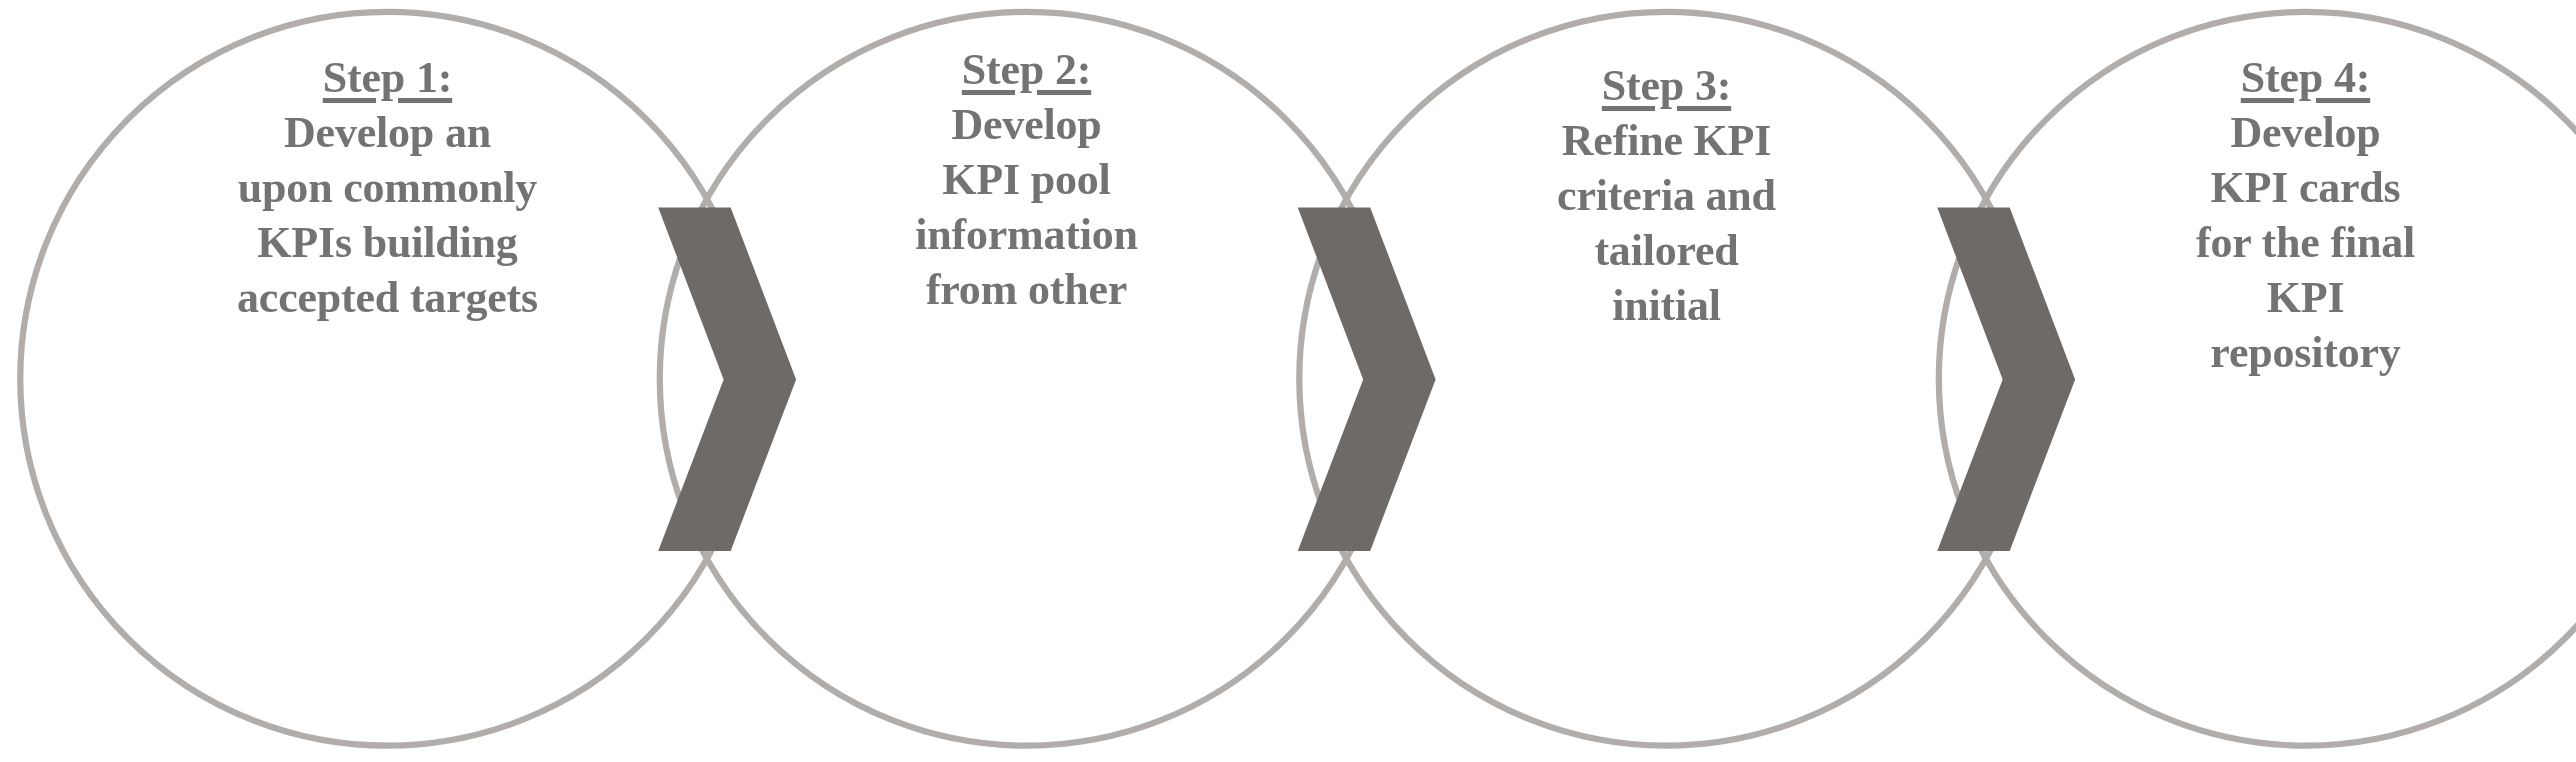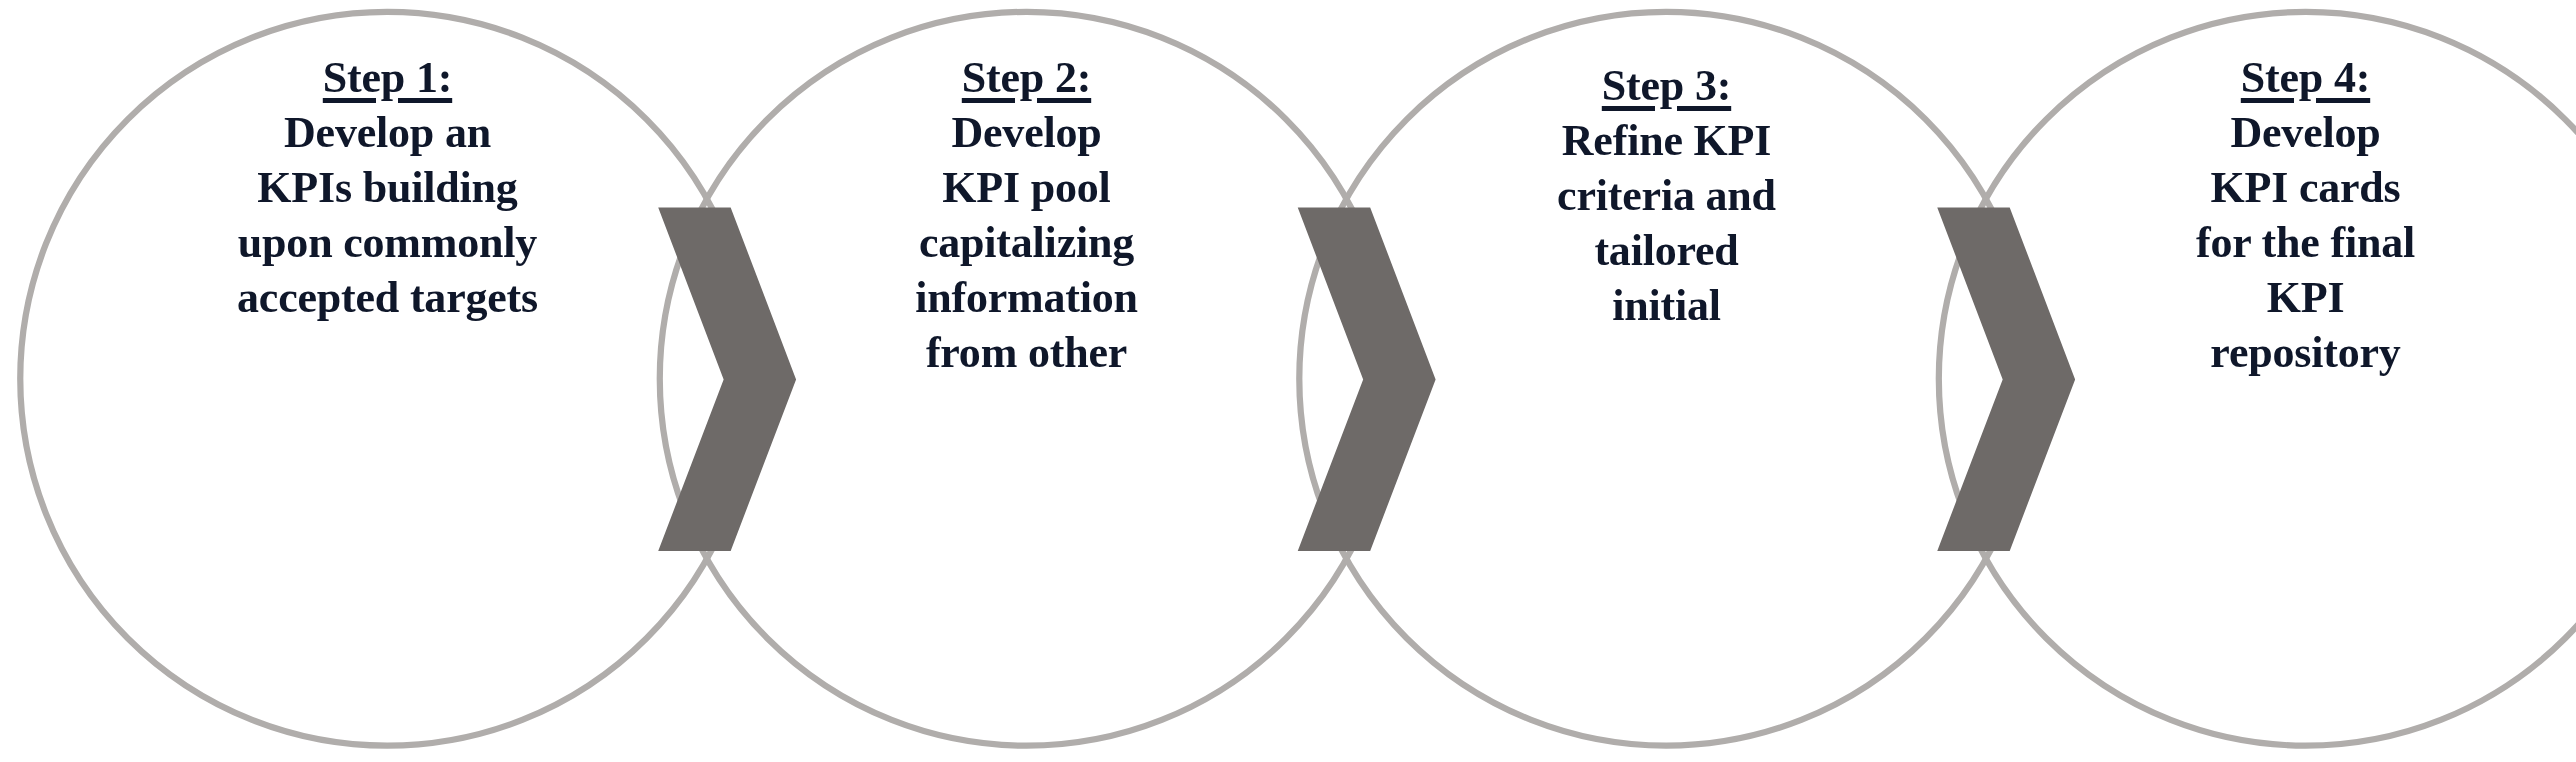--- a/index.html
+++ b/index.html
@@ -23,21 +23,21 @@
     position: absolute;
     left: 0;
     top: 0;
     width: 2576px;
     height: 763px;
   }
   .step-text {
     position: absolute;
     width: 545px;
     text-align: center;
-    color: #0f172a;
+    color: #737373;
     font-weight: bold;
     font-size: 44px;
     line-height: 55px;
     letter-spacing: -0.2px;
   }
   .step-title {
     display: block;
     text-decoration: underline;
     text-decoration-thickness: 4.7px;
     text-underline-offset: 5.5px;
@@ -59,30 +59,29 @@
     <circle cx="2960" cy="486" r="471" fill="none" stroke="#b0adab" stroke-width="8"></circle>
 
     <polygon fill="#6e6a68" points="845,266 938,266 1022,487 938,707 845,707 929,487"></polygon>
     <polygon fill="#6e6a68" points="1666,266 1759,266 1843,487 1759,707 1666,707 1750,487"></polygon>
     <polygon fill="#6e6a68" points="2487,266 2580,266 2664,487 2580,707 2487,707 2571,487"></polygon>
   </svg>
 
   <div class="step-text" style="left:115px; top:50px;">
     <span class="step-title">Step 1:</span>
     <span class="step-body-line">Develop an</span>
+    <span class="step-body-line">upon commonly</span>
     <span class="step-body-line">KPIs building</span>
-    <span class="step-body-line">upon commonly</span>
     <span class="step-body-line">accepted targets</span>
   </div>
 
-  <div class="step-text" style="left:754px; top:50px;">
+  <div class="step-text" style="left:754px; top:42px;">
     <span class="step-title">Step 2:</span>
     <span class="step-body-line">Develop</span>
     <span class="step-body-line">KPI pool</span>
-    <span class="step-body-line">capitalizing</span>
     <span class="step-body-line">information</span>
     <span class="step-body-line">from other</span>
   </div>
 
   <div class="step-text" style="left:1394px; top:58px;">
     <span class="step-title">Step 3:</span>
     <span class="step-body-line">Refine KPI</span>
     <span class="step-body-line">criteria and</span>
     <span class="step-body-line">tailored</span>
     <span class="step-body-line">initial</span>

